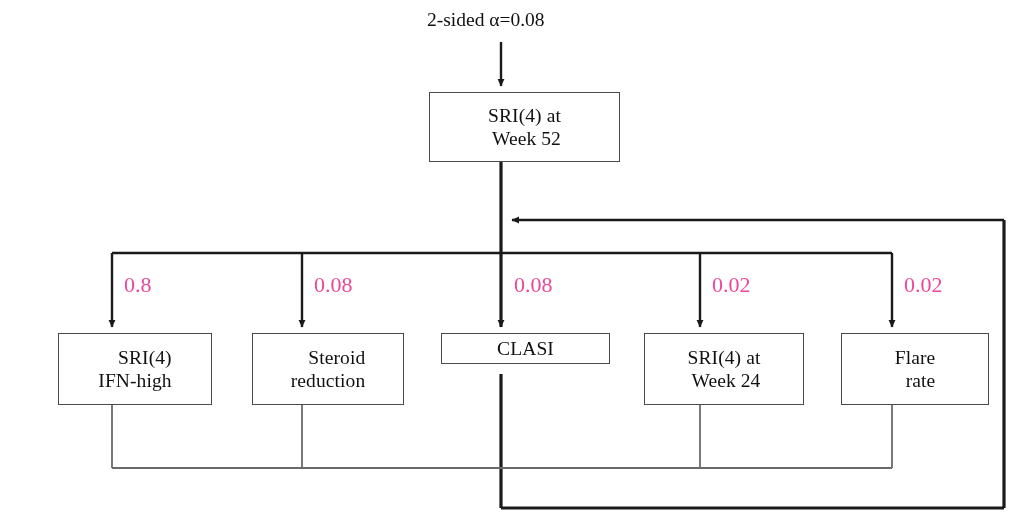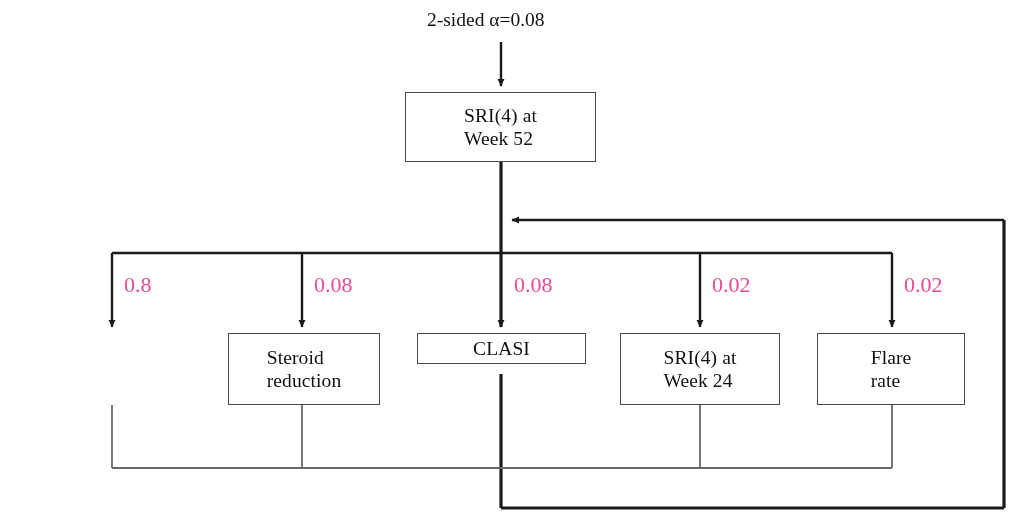--- a/index.html
+++ b/index.html
@@ -24,26 +24,27 @@
     height: 529px;
   }
   .node {
     position: absolute;
     box-sizing: border-box;
     border: 1.6px solid #4a4a4a;
     background: #ffffff;
     display: flex;
     align-items: center;
     justify-content: center;
-    text-align: left;
+    text-align: right;
     color: #101010;
     font-size: 19.5px;
     line-height: 1.18;
     letter-spacing: 0.1px;
     z-index: 3;
+    margin-left: 24px;
   }
   .node .node-text {
     white-space: pre-line;
     display: block;
   }
   .caption {
     position: absolute;
     color: #101010;
     font-size: 19.5px;
     white-space: nowrap;
@@ -120,20 +121,24 @@
     <span class="node-text">SRI(4) at
 Week 52</span>
   </div>
 
   <div class="weight" style="left:124px; top:272px;">0.8</div>
   <div class="weight" style="left:314px; top:272px;">0.08</div>
   <div class="weight" style="left:514px; top:272px;">0.08</div>
   <div class="weight" style="left:712px; top:272px;">0.02</div>
   <div class="weight" style="left:904px; top:272px;">0.02</div>
 
+  <div class="node" style="left:34px; top:333px; width:154px; height:72px;">
+    <span class="node-text">SRI(4)
+IFN-high</span>
+  </div>
 
   <div class="node" style="left:228px; top:333px; width:152px; height:72px;">
     <span class="node-text">Steroid
 reduction</span>
   </div>
 
   <div class="node" style="left:417px; top:333px; width:169px; height:31px;">
     <span class="node-text">CLASI</span>
   </div>
 

